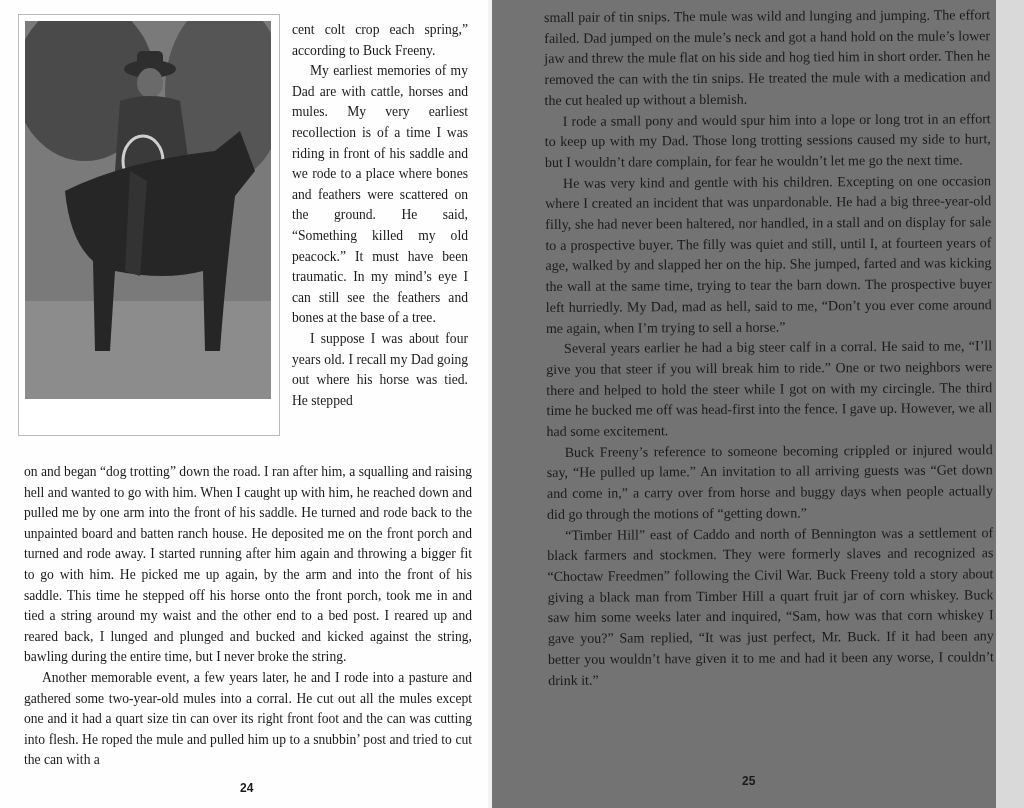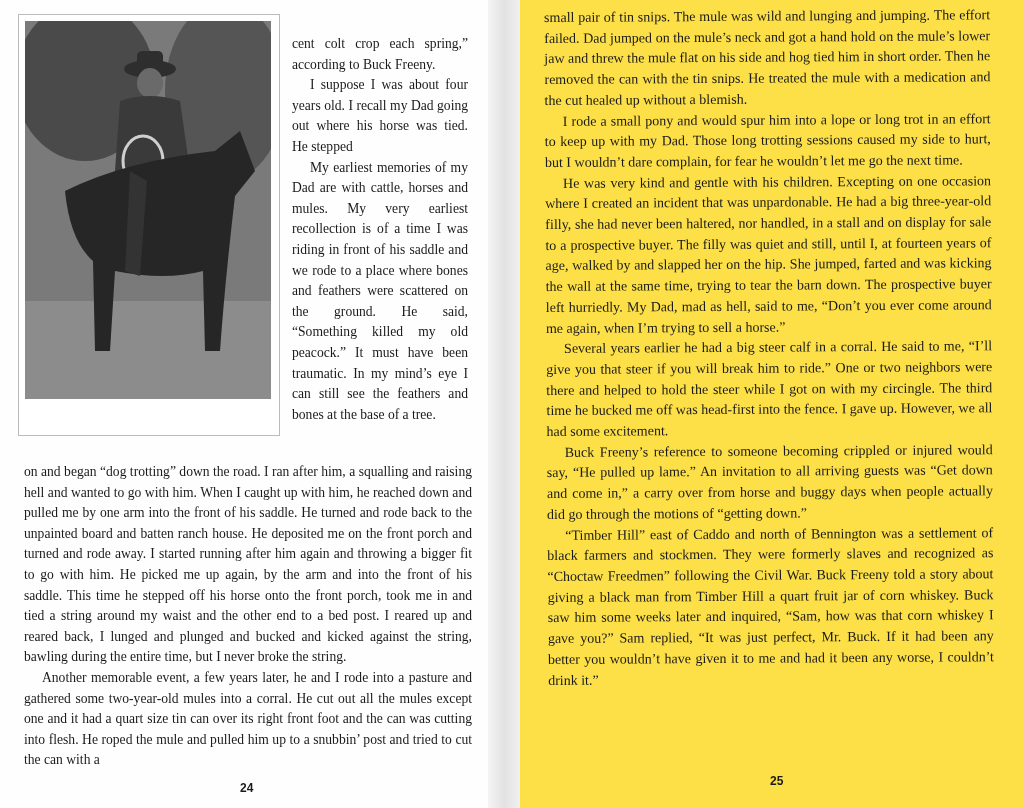--- a/index.html
+++ b/index.html
@@ -1,28 +1,28 @@
 <!DOCTYPE html>
 <html><head>
 <meta charset="utf-8">
 <style>
   html, body { margin:0; padding:0; }
   body { width:1024px; height:808px; background:#d9d9d9; position:relative; overflow:hidden; font-family:"Liberation Serif", serif; color:#1a1a1a; }
   .page { position:absolute; top:0; height:808px; background:#fdfdfd; box-sizing:border-box; }
   #left-page { left:0; width:488px; background:#fefefe; }
-  #right-page { left:520px; width:504px; background:#fde047; }
+  #right-page { left:492px; width:504px; background:#737373; }
   .gutter { position:absolute; left:488px; top:0; width:32px; height:808px; background:linear-gradient(to right,#f4f4f4,#e2e2e2 50%,#f0f0f0); }
   .photo-box { position:absolute; left:18px; top:14px; width:260px; height:420px; border:1px solid #bbb; background:#fff; }
   .photo { position:absolute; left:6px; top:6px; width:246px; height:378px; background:
       radial-gradient(ellipse at 70% 20%, #6d6d6d 0%, #3f3f3f 40%, transparent 70%),
       linear-gradient(to bottom,#8a8a8a 0%,#5e5e5e 30%,#4a4a4a 60%,#6f6f6f 85%,#9a9a9a 100%); filter:grayscale(1); overflow:hidden; }
   .photo svg { width:100%; height:100%; }
   .caption { position:absolute; left:10px; top:388px; width:250px; font-family:"Liberation Sans", sans-serif; font-style:italic; font-size:9.5px; line-height:13px; color:#222; }
   .col-text { position:absolute; font-size:13.6px; line-height:20.6px; text-align:justify; }
-  #side-text { left:292px; top:34px; width:176px; }
+  #side-text { left:292px; top:20px; width:176px; }
   #side-text p, #main-left p, #right-text p { margin:0; text-indent:18px; }
   #side-text p.noindent { text-indent:0; }
   #main-left { left:24px; top:430px; width:448px;margin-top:32px; }
   #main-left p.noindent { text-indent:0; }
   #right-text { left:544px; top:8px; width:446px; font-size:14px; line-height:20.7px; transform:rotate(-0.35deg); transform-origin:left top; }
   #right-text p.noindent { text-indent:0; }
   .pgnum { position:absolute; font-family:"Liberation Sans", sans-serif; font-weight:bold; font-size:12px; }
   #pgnum-left { left:240px; top:781px; }
   #pgnum-right { left:770px; top:774px; }
 </style>
@@ -43,22 +43,22 @@
         <path d="M95 80 Q125 70 155 80 L165 150 L90 150 Z" fill="#3a3a3a"></path>
         <ellipse cx="118" cy="140" rx="20" ry="25" fill="none" stroke="#cfcfcf" stroke-width="3"></ellipse>
         <path d="M40 170 Q100 140 190 130 L215 110 L230 150 L210 175 Q200 260 195 330 L180 330 L178 250 Q140 260 90 250 L85 330 L70 330 L68 240 Q45 220 40 170 Z" fill="#262626"></path>
         <path d="M105 150 L100 250 L115 255 L122 160 Z" fill="#333"></path>
       </svg>
     </div>
   </div>
 
   <div class="col-text" id="side-text">
     <p class="noindent">cent colt crop each spring,” according to Buck Freeny.</p>
+    <p>My earliest memories of my Dad are with cattle, horses and mules. My very earliest recollection is of a time I was riding in front of his saddle and we rode to a place where bones and feathers were scattered on the ground. He said, “Something killed my old peacock.” It must have been traumatic. In my mind’s eye I can still see the feathers and bones at the base of a tree.</p>
     <p>I suppose I was about four years old. I recall my Dad going out where his horse was tied. He stepped</p>
-    <p>My earliest memories of my Dad are with cattle, horses and mules. My very earliest recollection is of a time I was riding in front of his saddle and we rode to a place where bones and feathers were scattered on the ground. He said, “Something killed my old peacock.” It must have been traumatic. In my mind’s eye I can still see the feathers and bones at the base of a tree.</p>
   </div>
 
   <div class="col-text" id="main-left">
     <p class="noindent">on and began “dog trotting” down the road. I ran after him, a squalling and raising hell and wanted to go with him. When I caught up with him, he reached down and pulled me by one arm into the front of his saddle. He turned and rode back to the unpainted board and batten ranch house. He deposited me on the front porch and turned and rode away. I started running after him again and throwing a bigger fit to go with him. He picked me up again, by the arm and into the front of his saddle. This time he stepped off his horse onto the front porch, took me in and tied a string around my waist and the other end to a bed post. I reared up and reared back, I lunged and plunged and bucked and kicked against the string, bawling during the entire time, but I never broke the string.</p>
     <p>Another memorable event, a few years later, he and I rode into a pasture and gathered some two-year-old mules into a corral. He cut out all the mules except one and it had a quart size tin can over its right front foot and the can was cutting into flesh. He roped the mule and pulled him up to a snubbin’ post and tried to cut the can with a</p>
   </div>
 
   <div class="pgnum" id="pgnum-left">24</div>
 </div>
 

